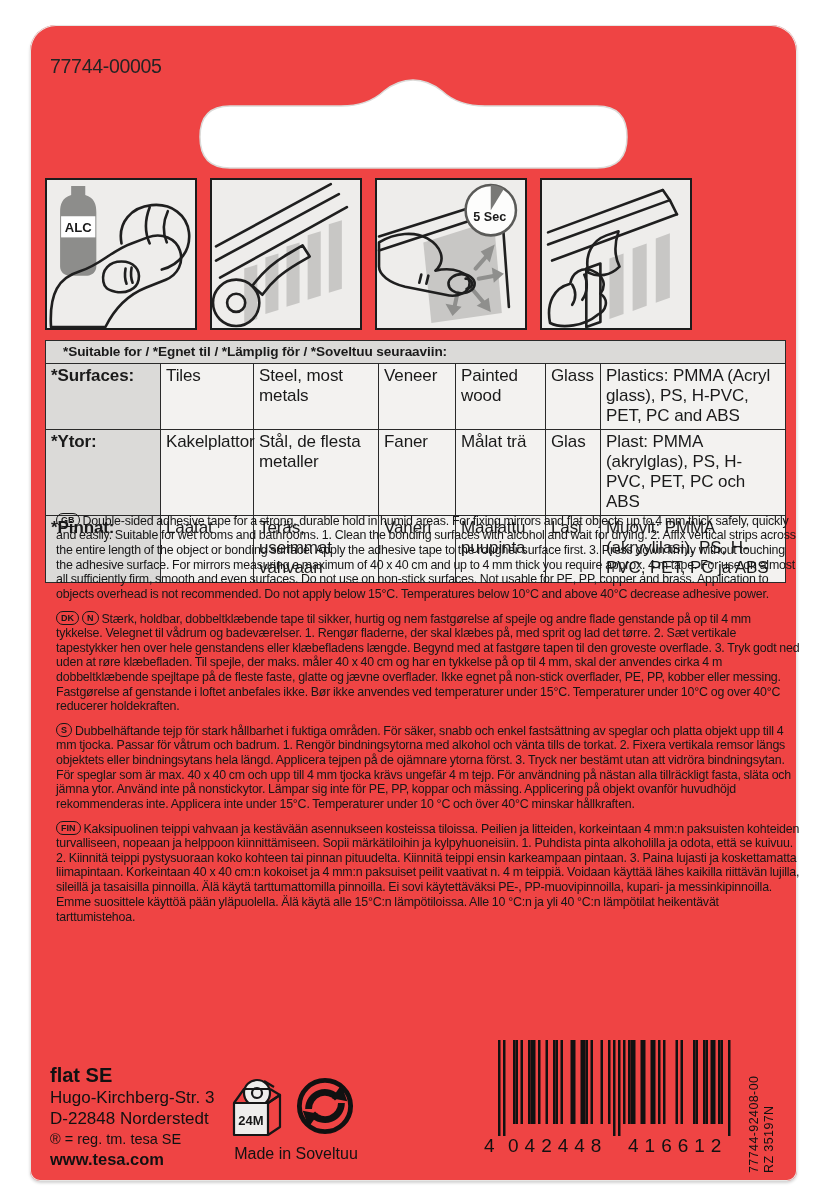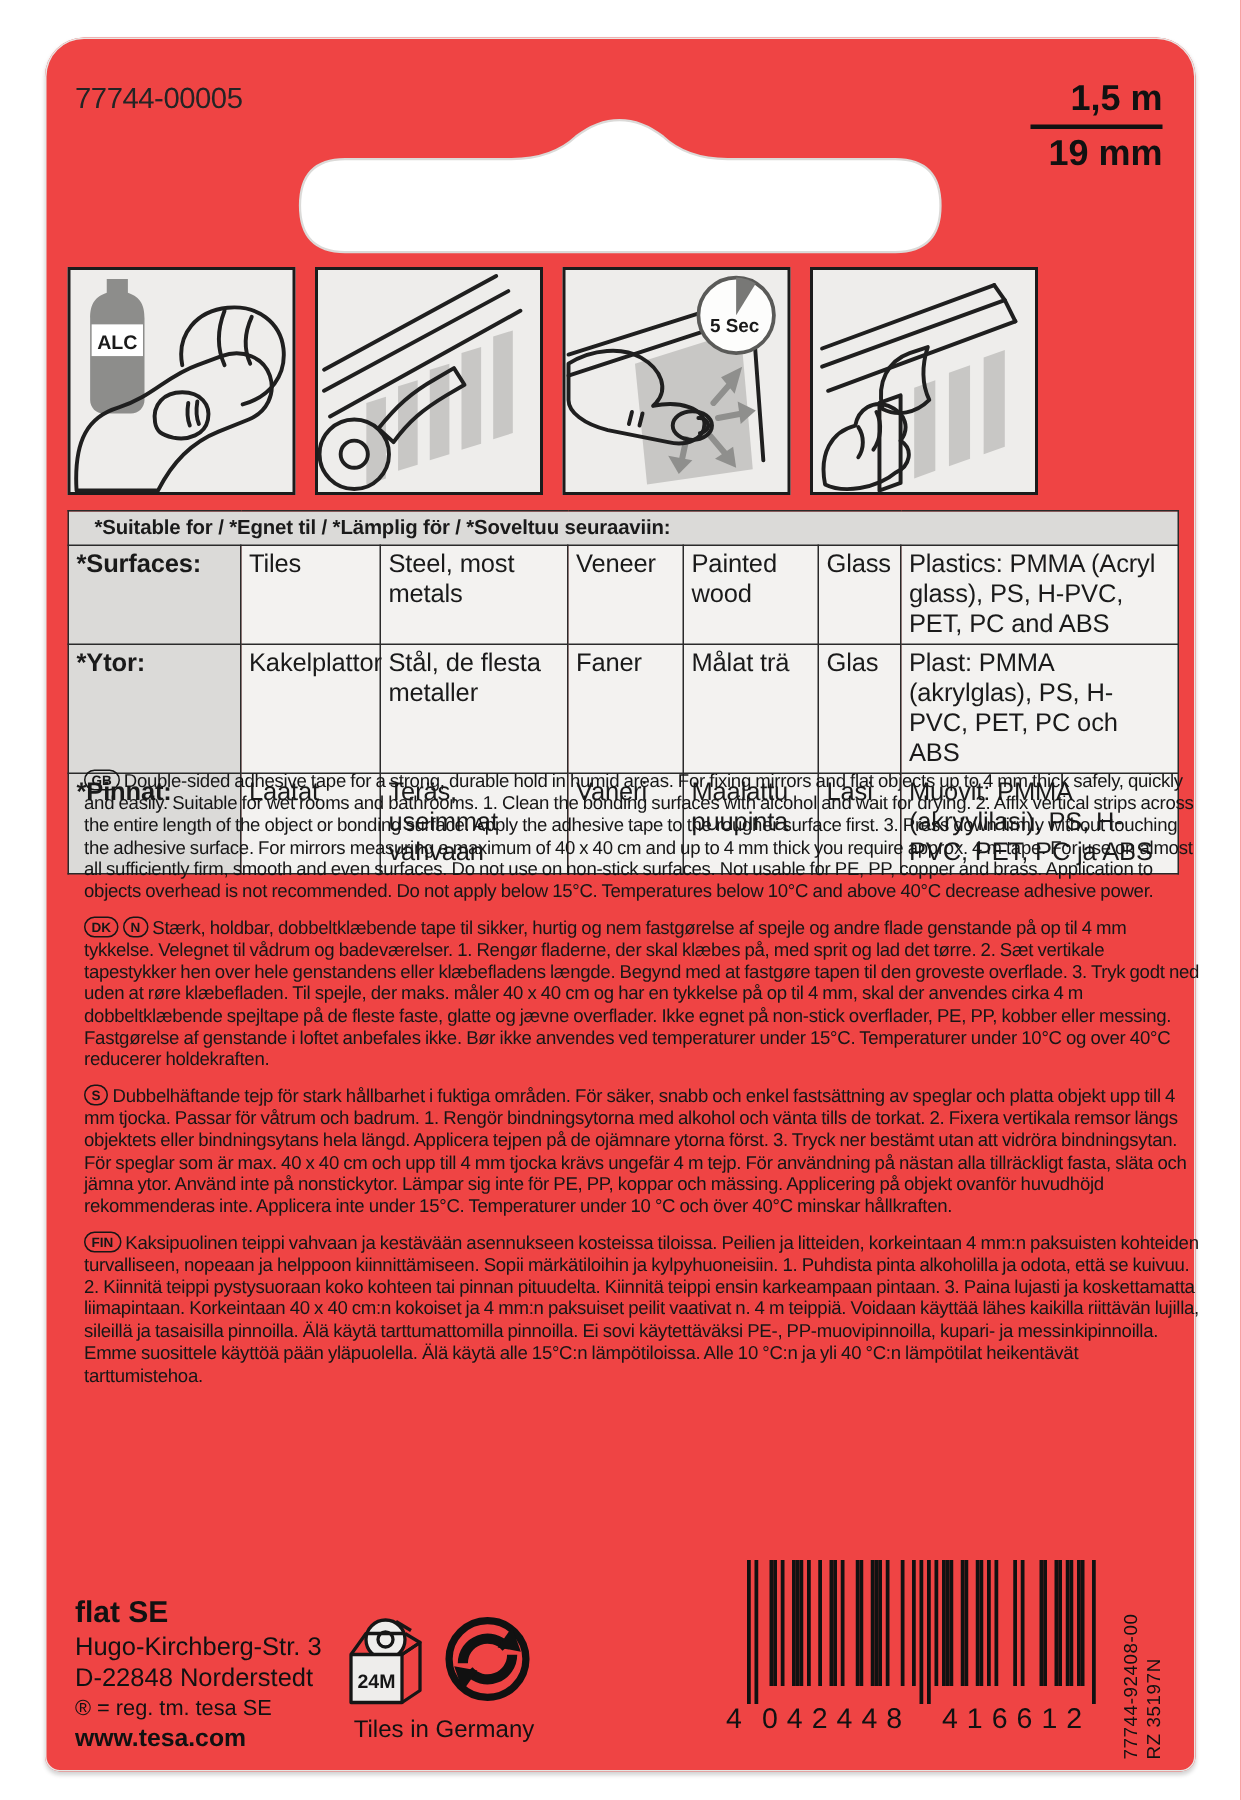--- a/index.html
+++ b/index.html
@@ -53,25 +53,20 @@
 <body>
 
 <div class="card">
 
   <svg class="hang-tab" viewBox="0 0 460 100">
     <path d="M 40 95 L 407 95 Q 437 95 437 64 Q 437 33 407 33 L 295 33 Q 268 33 252 18 Q 238 7 223 7 Q 208 7 194 18 Q 178 33 151 33 L 40 33 Q 10 33 10 64 Q 10 95 40 95 Z" fill="#ffffff" stroke="#dbdad8" stroke-width="1.5"></path>
   </svg>
 
   <div class="article-number">77744-00005</div>
 
-  <div class="size-block">
-    <div>1,5 m</div>
-    <div class="size-divider"></div>
-    <div>19 mm</div>
-  </div>
 
   <div class="picto p1">
     <svg viewBox="0 0 147 147">
       <g>
         <path d="M24,6 h14 v9 c9,3 11,9 11,17 v54 c0,5 -4,9 -9,9 H22 c-5,0 -9,-4 -9,-9 V32 c0,-8 2,-14 11,-17 z" fill="#8d8d8b"></path>
         <rect x="14" y="36" width="34" height="21" fill="#ffffff"></rect>
         <text x="31" y="52" font-size="13" font-weight="bold" fill="#1a1a1a" text-anchor="middle">ALC</text>
       </g>
       <g>
         <path class="line" d="M4,146 C2,112 12,97 32,91 C54,84 64,70 84,63 L100,57 C114,52 128,58 132,70 C136,82 130,94 118,99 L98,107 C78,115 66,130 58,146 Z" fill="#f8f7f5"></path>
@@ -236,21 +231,21 @@
   </svg>
 
   <svg class="icon-greendot" width="58" height="58" viewBox="0 0 60 60">
     <circle cx="30" cy="30" r="26.5" fill="none" stroke="#111" stroke-width="5"></circle>
     <path d="M13,33 A 17,17 0 0 1 43,22" fill="none" stroke="#111" stroke-width="7"></path>
     <polygon points="47,8 53,25 37,22" fill="#111"></polygon>
     <path d="M47,27 A 17,17 0 0 1 17,38" fill="none" stroke="#111" stroke-width="7"></path>
     <polygon points="13,52 7,35 23,38" fill="#111"></polygon>
   </svg>
 
-  <div class="made-in">Tiles in Germany</div>
+  <div class="made-in">Made in Soveltuu</div>
 
   <svg class="barcode" viewBox="0 0 250 118">
     <g id="barcode-bars">
         <rect x="16" y="0" width="2.5" height="96" fill="#111"></rect>
         <rect x="21" y="0" width="2.5" height="96" fill="#111"></rect>
         <rect x="31" y="0" width="2.5" height="84" fill="#111"></rect>
         <rect x="33.5" y="0" width="2.5" height="84" fill="#111"></rect>
         <rect x="38.5" y="0" width="2.5" height="84" fill="#111"></rect>
         <rect x="46" y="0" width="2.5" height="84" fill="#111"></rect>
         <rect x="48.5" y="0" width="2.5" height="84" fill="#111"></rect>

